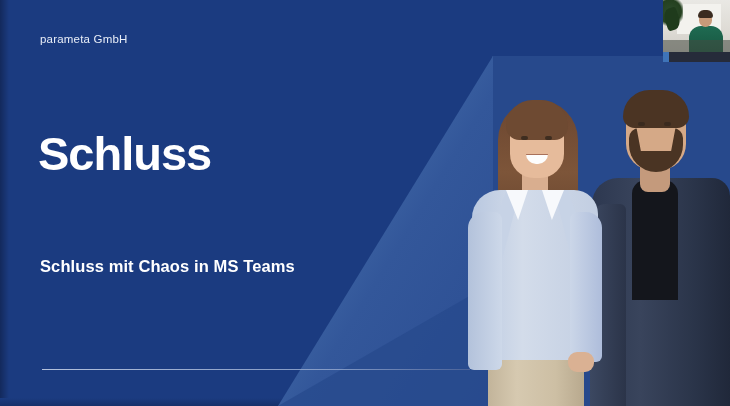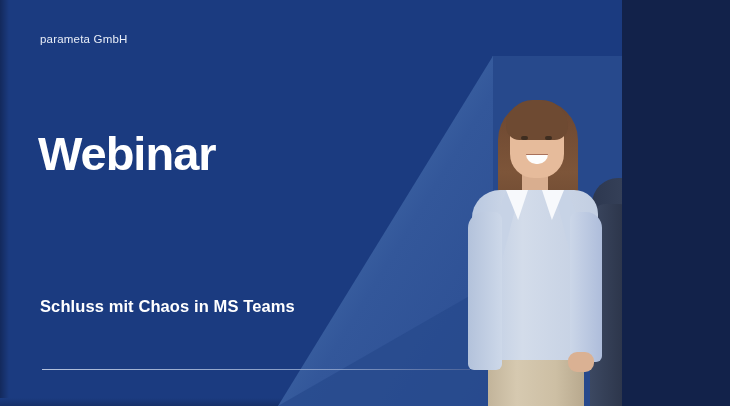--- a/index.html
+++ b/index.html
@@ -6,21 +6,21 @@
     margin: 0;
     padding: 0;
     background: #12224a;
   }
   body {
     font-family: "Liberation Sans", sans-serif;
   }
 
   .screen {
     position: relative;
-    width: 622px;
+    width: 730px;
     height: 406px;
     overflow: hidden;
     background: #ef4444;
     text-decoration: underline;
   }
 
   
   .slide-bg {
     position: absolute;
     inset: 0;
@@ -94,21 +94,20 @@
   .headline .l2 { display: block; }
 
   .subhead {
     position: absolute;
     left: 40px;
     top: 257px;
     color: #ffffff;
     font-size: 16.5px;
     font-weight: 600;
     letter-spacing: .1px;
-    margin-top: 40px;
   }
 
   .rule {
     position: absolute;
     left: 42px;
     top: 369px;
     width: 428px;
     height: 1px;
     background: linear-gradient(to right, #cfd9ec, #8fa4cc 70%, #51679b);
     opacity: .85;
@@ -426,21 +425,21 @@
     <div class="w-collar-l"></div>
     <div class="w-collar-r"></div>
     <div class="w-arm-l"></div>
     <div class="w-arm-r"></div>
     <div class="w-hand"></div>
   </div>
 
   <div class="brand">parameta GmbH</div>
 
   <div class="headline">
-    <span class="l2">Webinar</span>
+    <span class="l2">Schluss</span>
   </div>
 
   <div class="subhead">Schluss mit Chaos in MS Teams</div>
 
   <div class="rule"></div>
 
   <div class="pip">
     <div class="pip-video">
       <div class="pip-wall"></div>
       <div class="pip-plant"></div>

